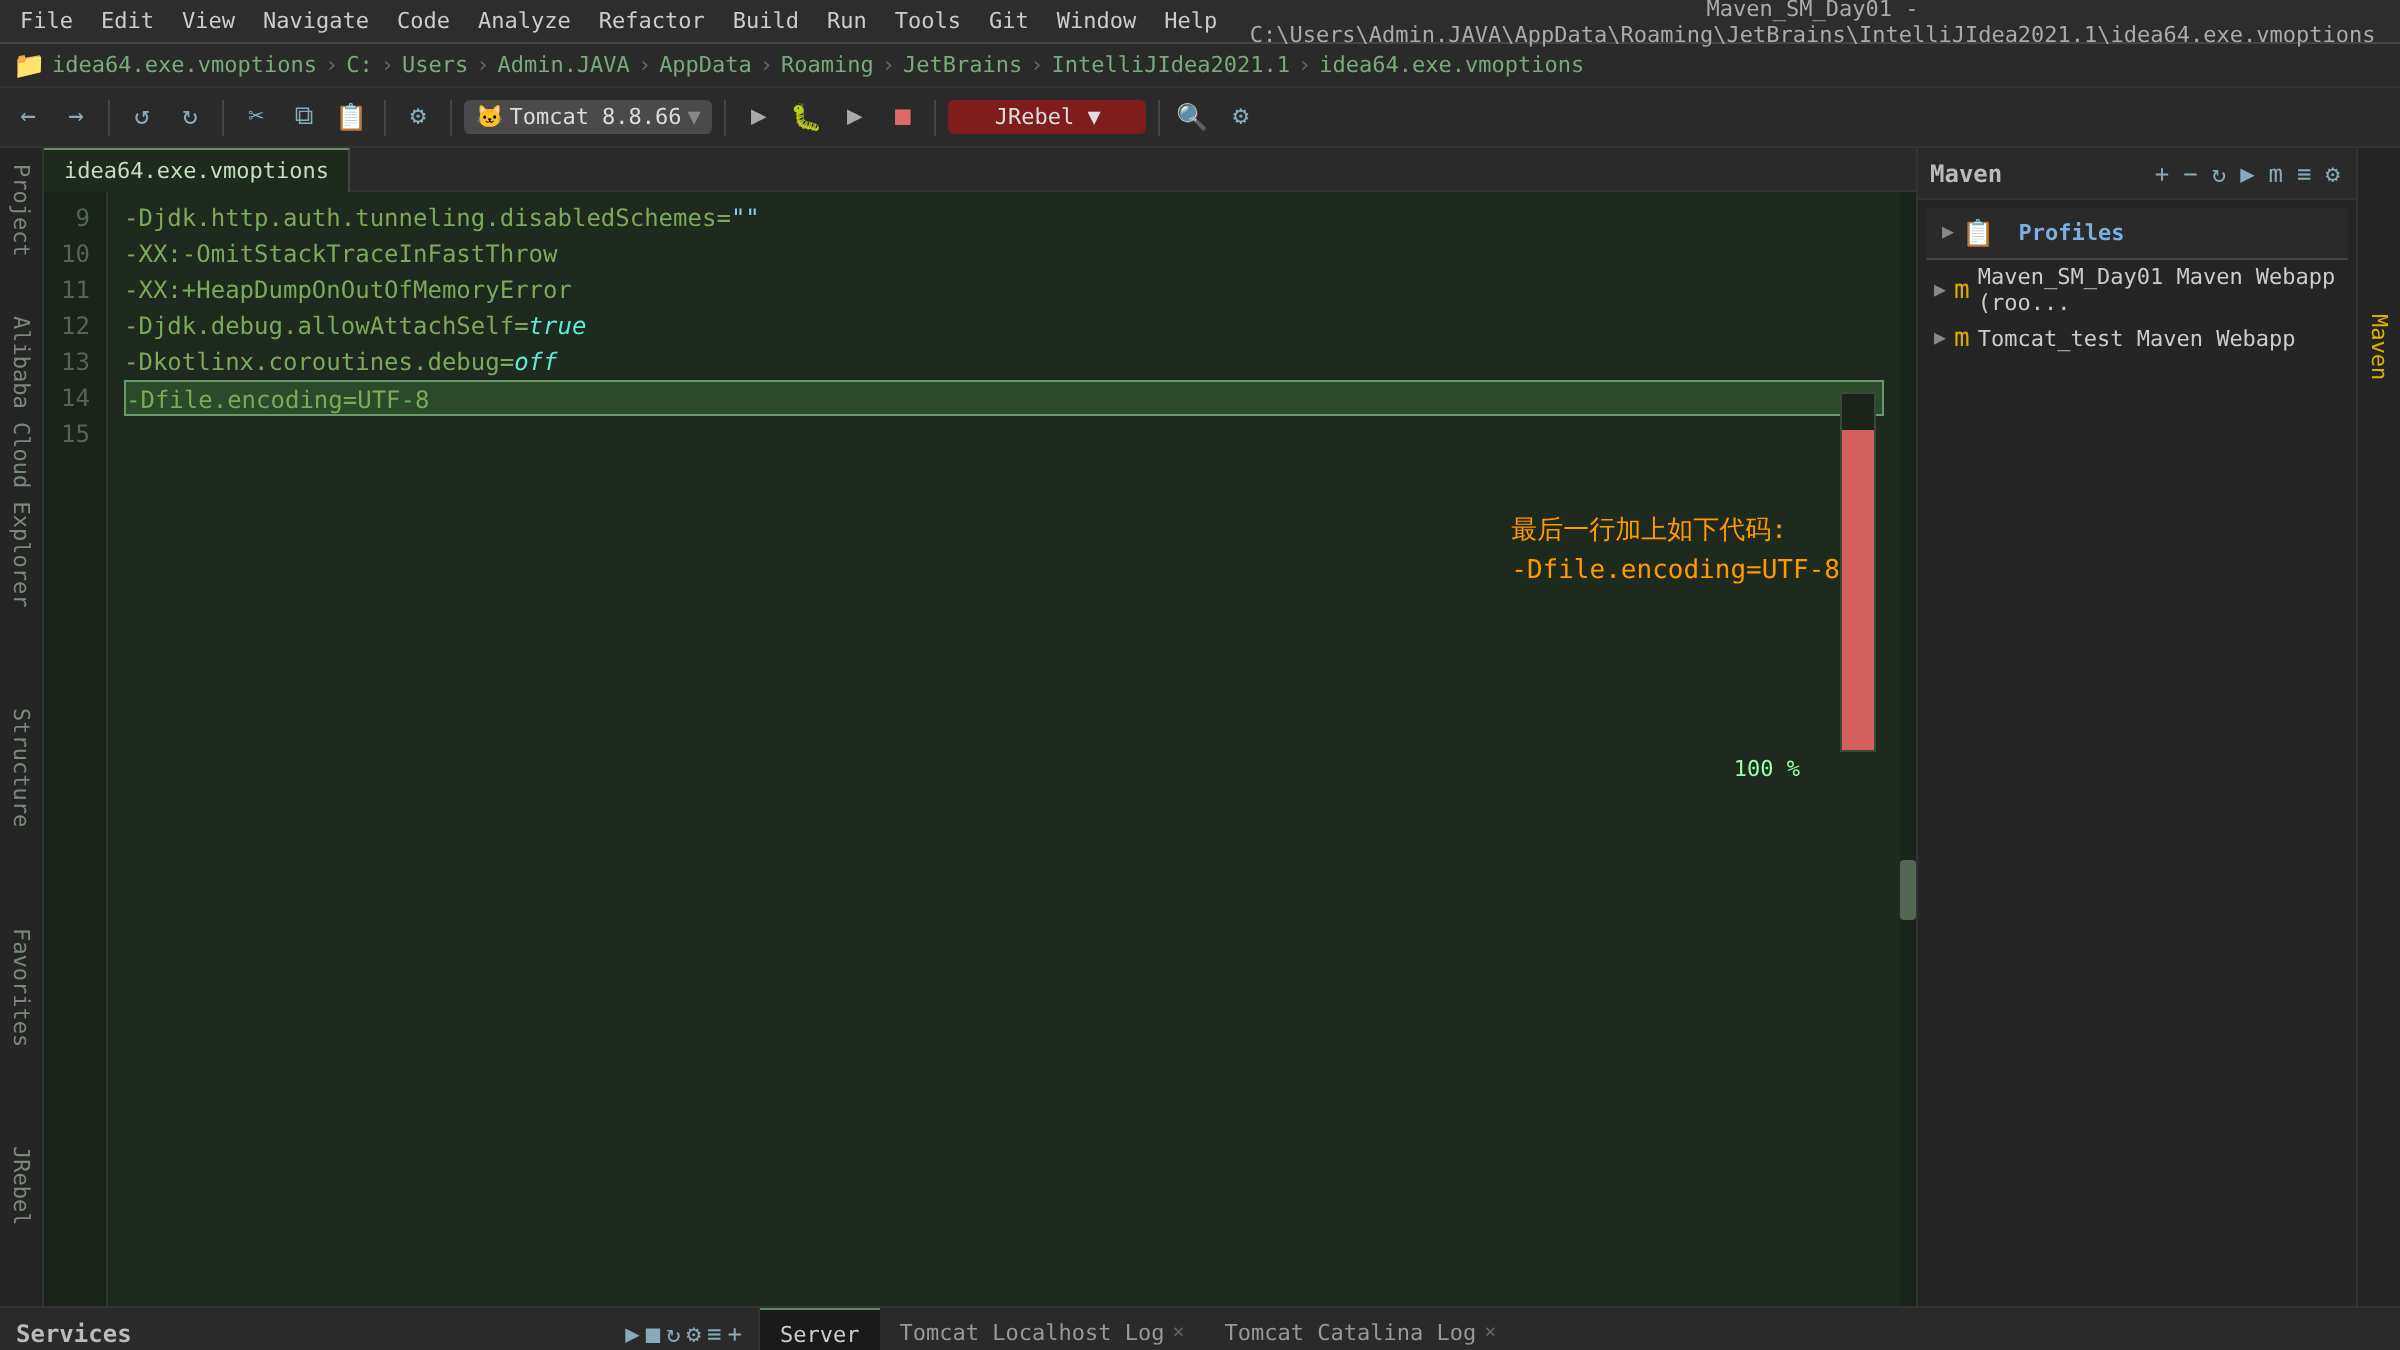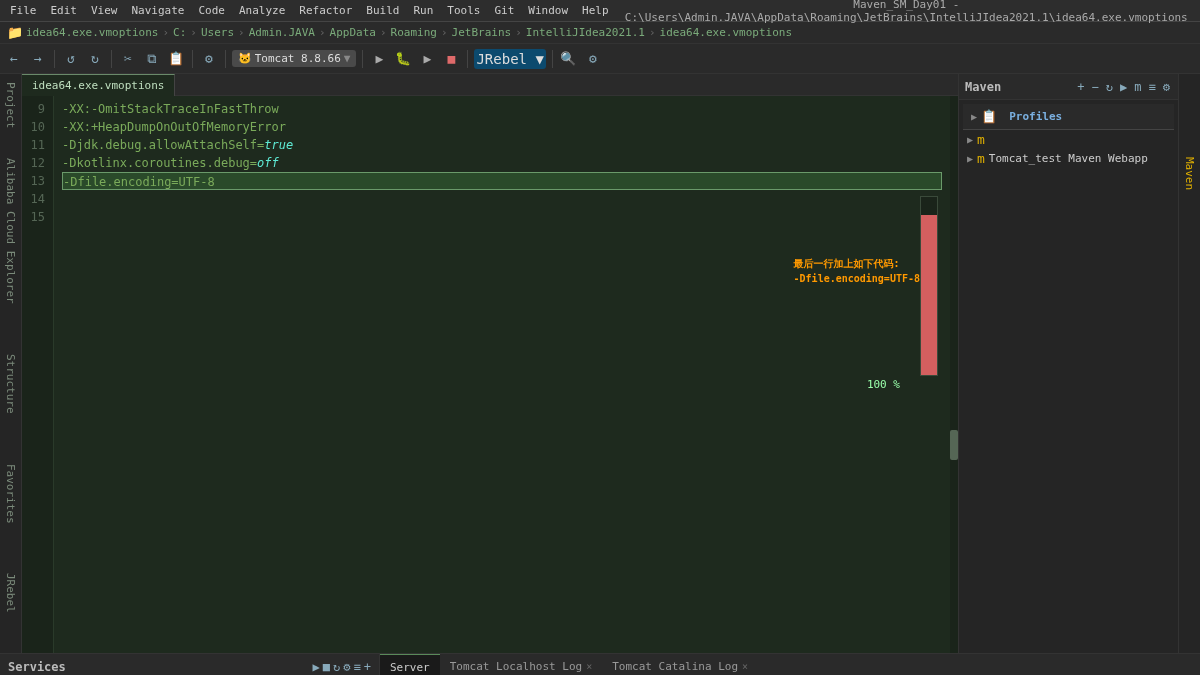--- a/index.html
+++ b/index.html
@@ -196,24 +196,23 @@
     .kw-val { color: #5eead4; font-style: italic; }
     .kw-str { color: #87ceeb; }
 
     
     #annotation-box {
       position: absolute;
       right: 30px;
       top: 160px;
       background: transparent;
       color: #ff9900;
-      font-size: 10px;
+      font-size: 13px;
       line-height: 1.5;
       pointer-events: none;
-      font-weight: bold;
     }
 
     
     #editor-scrollbar {
       width: 8px;
       background: #1a241a;
       position: relative;
     }
     #scroll-thumb {
       position: absolute;
@@ -408,24 +407,24 @@
     #chart-fill {
       position: absolute;
       bottom: 0;
       width: 100%;
       background: #d45f5f;
       height: 160px;
     }
 
     
     .jrebel-badge {
-      background: #0c4a6e;
+      background: #7f1d1d;
       color: #ddd;
-      font-size: 14px;
-      padding: 2px 2px;
+      font-size: 11px;
+      padding: 2px 23px;
       border-radius: 3px;
     }
 
     #main-container {
       position: relative;
     }
   </style>
 </head>
 <body>
 
@@ -521,20 +520,21 @@
         <div id="line-numbers">
           <div>9</div>
           <div>10</div>
           <div>11</div>
           <div>12</div>
           <div>13</div>
           <div>14</div>
           <div>15</div>
         </div>
         <div id="code-content">
+          <div class="code-line"><span class="kw-dash">-Djdk.http.auth.tunneling.disabledSchemes=</span><span class="kw-str">""</span></div>
           <div class="code-line"><span class="kw-dash">-XX:-OmitStackTraceInFastThrow</span></div>
           <div class="code-line"><span class="kw-dash">-XX:+HeapDumpOnOutOfMemoryError</span></div>
           <div class="code-line"><span class="kw-dash">-Djdk.debug.allowAttachSelf=</span><span class="kw-val">true</span></div>
           <div class="code-line"><span class="kw-dash">-Dkotlinx.coroutines.debug=</span><span class="kw-val">off</span></div>
           <div class="code-line selected"><span class="kw-dash">-Dfile.encoding=UTF-8</span></div>
 
           <div id="annotation-box">
             <div>最后一行加上如下代码:</div>
             <div>-Dfile.encoding=UTF-8</div>
           </div>
@@ -570,20 +570,21 @@
           <div class="maven-tree-item">
             <span class="tree-arrow">▶</span>
             <span style="color:#5fafdf;font-size:13px">📋</span>
             <span class="profiles-label">Profiles</span>
           </div>
         </div>
 
         <div class="maven-tree-item">
           <span class="tree-arrow">▶</span>
           <span style="color:#dfaf00;font-size:13px">m</span>
+          <span style="color:#ccc;font-size:11px">Maven_SM_Day01 Maven Webapp (roo...</span>
         </div>
 
         <div class="maven-tree-item">
           <span class="tree-arrow">▶</span>
           <span style="color:#dfaf00;font-size:13px">m</span>
           <span style="color:#ccc;font-size:11px">Tomcat_test Maven Webapp</span>
         </div>
       </div>
 
       <div style="position:absolute;right:0;top:74px;width:22px;background:#252525;height:200px;display:flex;align-items:center;justify-content:center;border-left:1px solid #333;">

